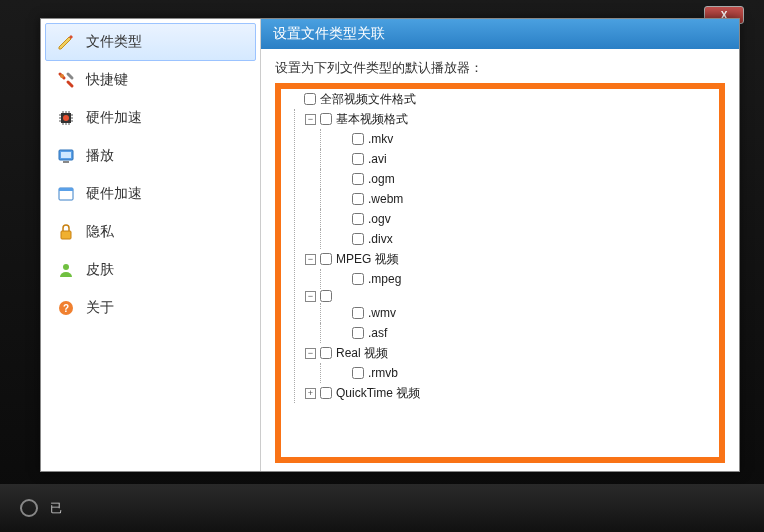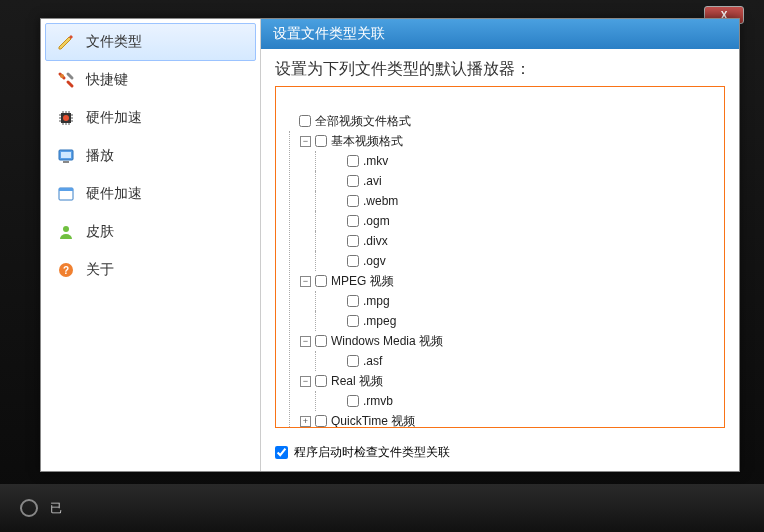--- a/index.html
+++ b/index.html
@@ -54,29 +54,29 @@
     flex-direction: column;
   }
   .main-header {
     background: linear-gradient(#4aa0e0, #2a7fc5);
     color: #fff;
     padding: 6px 12px;
     font-size: 14px;
   }
   .main-subheader {
     padding: 10px 14px 6px;
-    font-size: 16px;
+    font-size: 13px;
     color: #333;
   }
   .tree-container {
     flex: 1;
     margin: 0 14px 8px;
-    border: 1px solid #f97316;
+    border: 6px solid #f97316;
     overflow-y: scroll;
-    padding: 24px 8px;
+    padding: 0 8px;
     font-size: 12px;
     color: #222;
   }
   .tree-node { display: flex; align-items: center; gap: 4px; padding: 1px 0; line-height: 18px; }
   .tree-toggle { width: 11px; height: 11px; border: 1px solid #888; font-size: 9px; display: inline-flex; align-items: center; justify-content: center; color: #555; flex-shrink: 0; background:#fff; line-height:1; }
   .tree-spacer { width: 11px; height: 11px; flex-shrink: 0; display:inline-block; }
   .tree-cb { width: 12px; height: 12px; flex-shrink: 0; }
   .dotted { border-left: 1px dotted #aaa; margin-left: 5px; padding-left: 10px; }
   .dotted2 { border-left: 1px dotted #aaa; margin-left: 15px; padding-left: 16px; }
   
@@ -149,20 +149,29 @@
       <span>播放</span>
     </div>
     <div class="sidebar-item">
       <span class="icon">
           <svg width="18" height="18" viewBox="0 0 18 18">
             <rect x="2" y="3" width="14" height="12" rx="1" fill="#fff" stroke="#3a80c8"></rect>
             <rect x="2" y="3" width="14" height="3" fill="#5aa0e8"></rect>
           </svg>
         </span>
       <span>硬件加速</span>
+    </div>
+    <div class="sidebar-item">
+      <span class="icon">
+          <svg width="18" height="18" viewBox="0 0 18 18">
+            <rect x="4" y="8" width="10" height="8" rx="1" fill="#f0b030" stroke="#c88010"></rect>
+            <path d="M6 8 V5 a3 3 0 0 1 6 0 V8" fill="none" stroke="#c88010" stroke-width="1.5"></path>
+          </svg>
+        </span>
+      <span>隐私</span>
     </div>
     <div class="sidebar-item">
       <span class="icon">
           <svg width="18" height="18" viewBox="0 0 18 18">
             <circle cx="9" cy="6" r="3" fill="#70c040"></circle>
             <path d="M3 16 a6 5 0 0 1 12 0 Z" fill="#70c040"></path>
           </svg>
         </span>
       <span>皮肤</span>
     </div>
@@ -199,56 +208,55 @@
             <span>.mkv</span>
           </div>
           <div class="tree-node dotted2">
             <span class="tree-spacer"></span>
             <input type="checkbox" class="tree-cb" style="">
             <span>.avi</span>
           </div>
           <div class="tree-node dotted2">
             <span class="tree-spacer"></span>
             <input type="checkbox" class="tree-cb" style="">
+            <span>.ogm</span>
+          </div>
+          <div class="tree-node dotted2">
+            <span class="tree-spacer"></span>
+            <input type="checkbox" class="tree-cb" style="">
             <span>.webm</span>
           </div>
           <div class="tree-node dotted2">
             <span class="tree-spacer"></span>
             <input type="checkbox" class="tree-cb" style="">
-            <span>.ogm</span>
+            <span>.ogv</span>
           </div>
           <div class="tree-node dotted2">
             <span class="tree-spacer"></span>
             <input type="checkbox" class="tree-cb" style="">
             <span>.divx</span>
           </div>
-          <div class="tree-node dotted2">
-            <span class="tree-spacer"></span>
-            <input type="checkbox" class="tree-cb" style="">
-            <span>.ogv</span>
-          </div>
           <div class="tree-node">
             <span class="tree-toggle">−</span>
             <input type="checkbox" class="tree-cb" style="">
             <span>MPEG 视频</span>
           </div>
           <div class="tree-node dotted2">
             <span class="tree-spacer"></span>
             <input type="checkbox" class="tree-cb" style="">
-            <span>.mpg</span>
-          </div>
-          <div class="tree-node dotted2">
-            <span class="tree-spacer"></span>
-            <input type="checkbox" class="tree-cb" style="">
             <span>.mpeg</span>
           </div>
           <div class="tree-node">
             <span class="tree-toggle">−</span>
             <input type="checkbox" class="tree-cb" style="">
-            <span>Windows Media 视频</span>
+          </div>
+          <div class="tree-node dotted2">
+            <span class="tree-spacer"></span>
+            <input type="checkbox" class="tree-cb" style="">
+            <span>.wmv</span>
           </div>
           <div class="tree-node dotted2">
             <span class="tree-spacer"></span>
             <input type="checkbox" class="tree-cb" style="">
             <span>.asf</span>
           </div>
           <div class="tree-node">
             <span class="tree-toggle">−</span>
             <input type="checkbox" class="tree-cb" style="">
             <span>Real 视频</span>
@@ -259,19 +267,15 @@
             <span>.rmvb</span>
           </div>
           <div class="tree-node">
             <span class="tree-toggle">+</span>
             <input type="checkbox" class="tree-cb" style="">
             <span>QuickTime 视频</span>
           </div>
         </div>
       </div>
 
-    <div class="footer">
-      <input type="checkbox" checked="" style="">
-      <span>程序启动时检查文件类型关联</span>
-    </div>
   </div>
 
 </div>
 
 </body></html>

